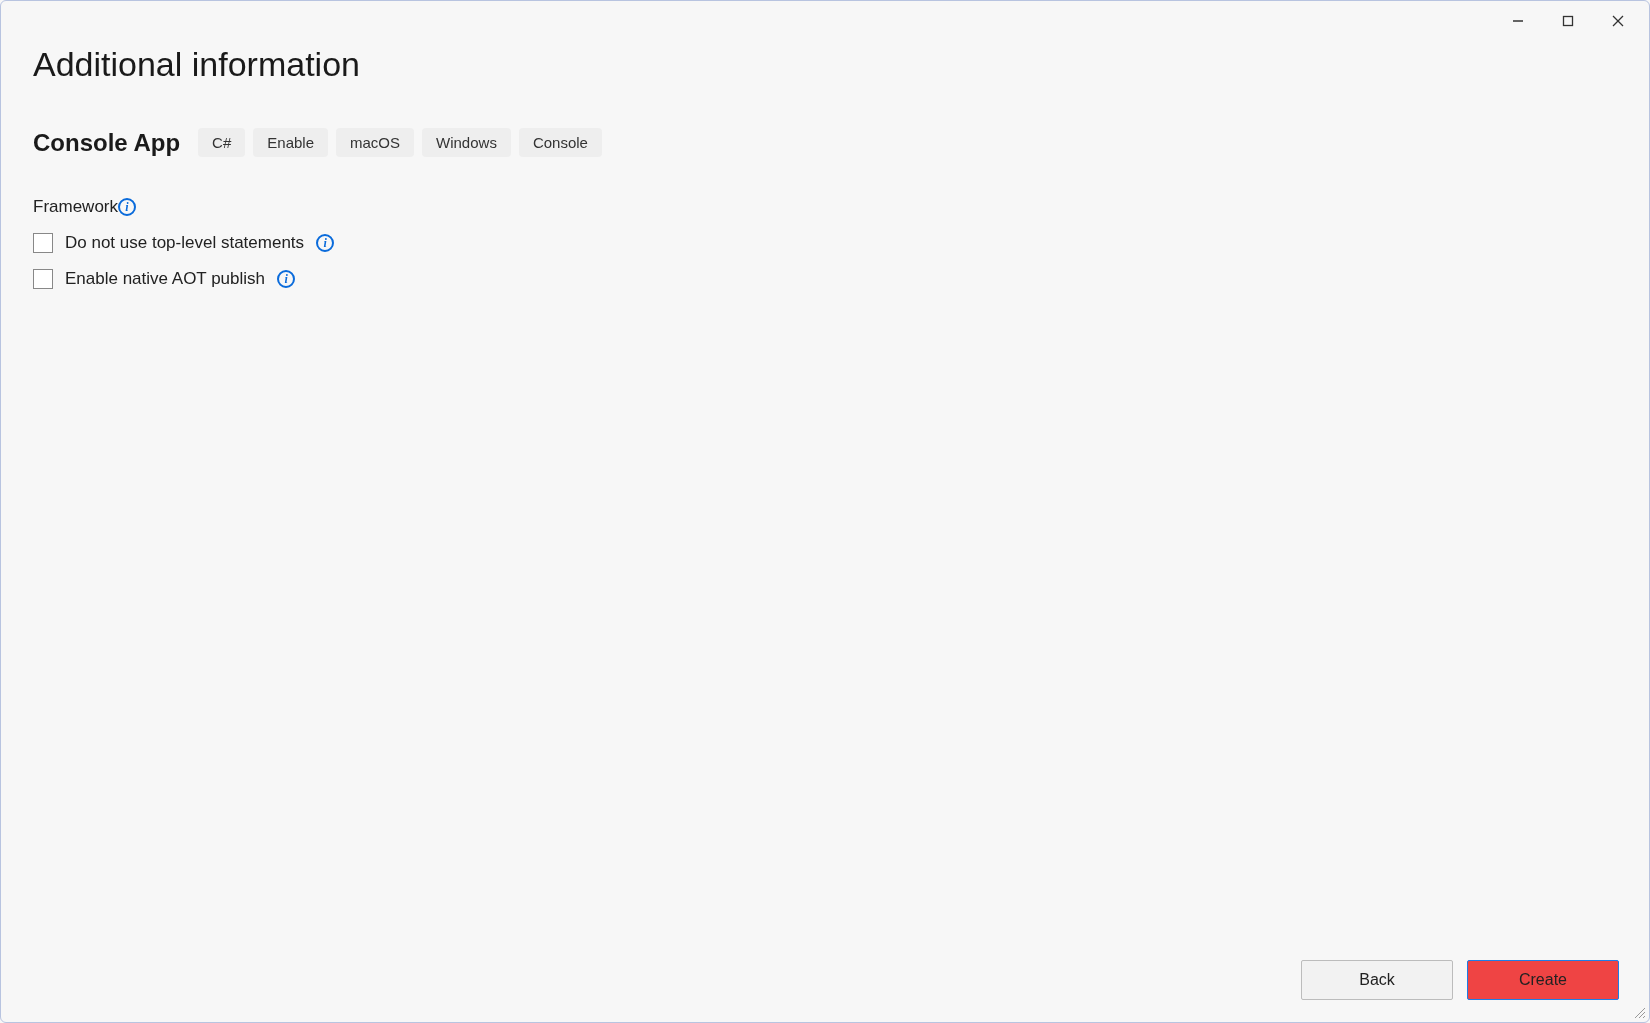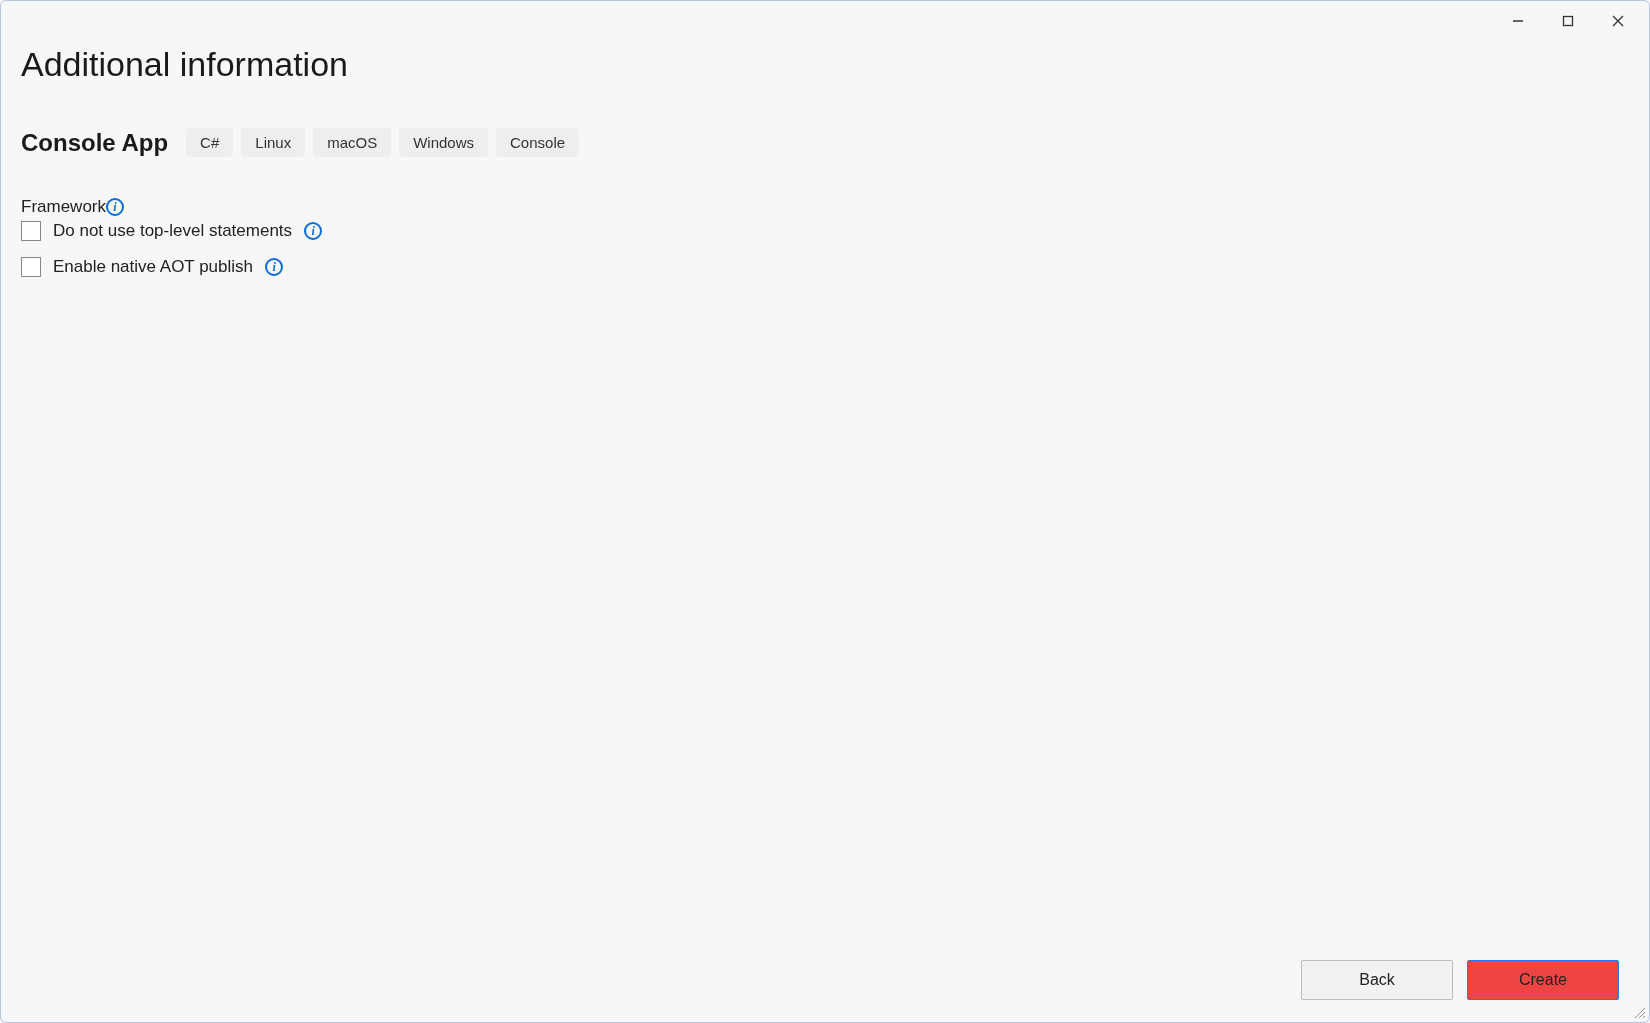--- a/index.html
+++ b/index.html
@@ -23,21 +23,21 @@
     .titlebar-btn {
       width: 50px;
       height: 32px;
       display: flex;
       align-items: center;
       justify-content: center;
       cursor: pointer;
       color: #333;
     }
     .content {
-      padding: 44px 36px 0 20px;
+      padding: 44px 36px 0 32px;
     }
     .page-title {
       font-size: 34px;
       font-weight: 400;
       color: #1a1a1a;
       margin-bottom: 44px;
     }
     .project-header {
       display: flex;
       align-items: center;
@@ -53,21 +53,21 @@
     .tag {
       background: #eeeeee;
       border-radius: 4px;
       padding: 6px 14px;
       font-size: 15px;
       color: #333;
     }
     .framework-label-row {
       display: flex;
       align-items: center;
-      margin-bottom: 4px;
+      margin-bottom: 16px;
     }
     .framework-label { font-size: 17px; color: #222; }
     .info-icon {
       width: 18px;
       height: 18px;
       border: 2px solid #0a6bdb;
       border-radius: 50%;
       display: inline-flex;
       align-items: center;
       justify-content: center;
@@ -184,21 +184,21 @@
   </div>
 </div>
 
 <div class="content">
   <h1 class="page-title">Additional information</h1>
 
   <div class="project-header">
     <div class="project-type">Console App</div>
     <div class="tags">
       <span class="tag">C#</span>
-      <span class="tag">Linux</span>
+      <span class="tag">Enable</span>
       <span class="tag">macOS</span>
       <span class="tag">Windows</span>
       <span class="tag">Console</span>
     </div>
   </div>
 
   <div class="framework-label-row">
     <span class="framework-label">Framework</span>
     <span class="info-icon"></span>
   </div>

